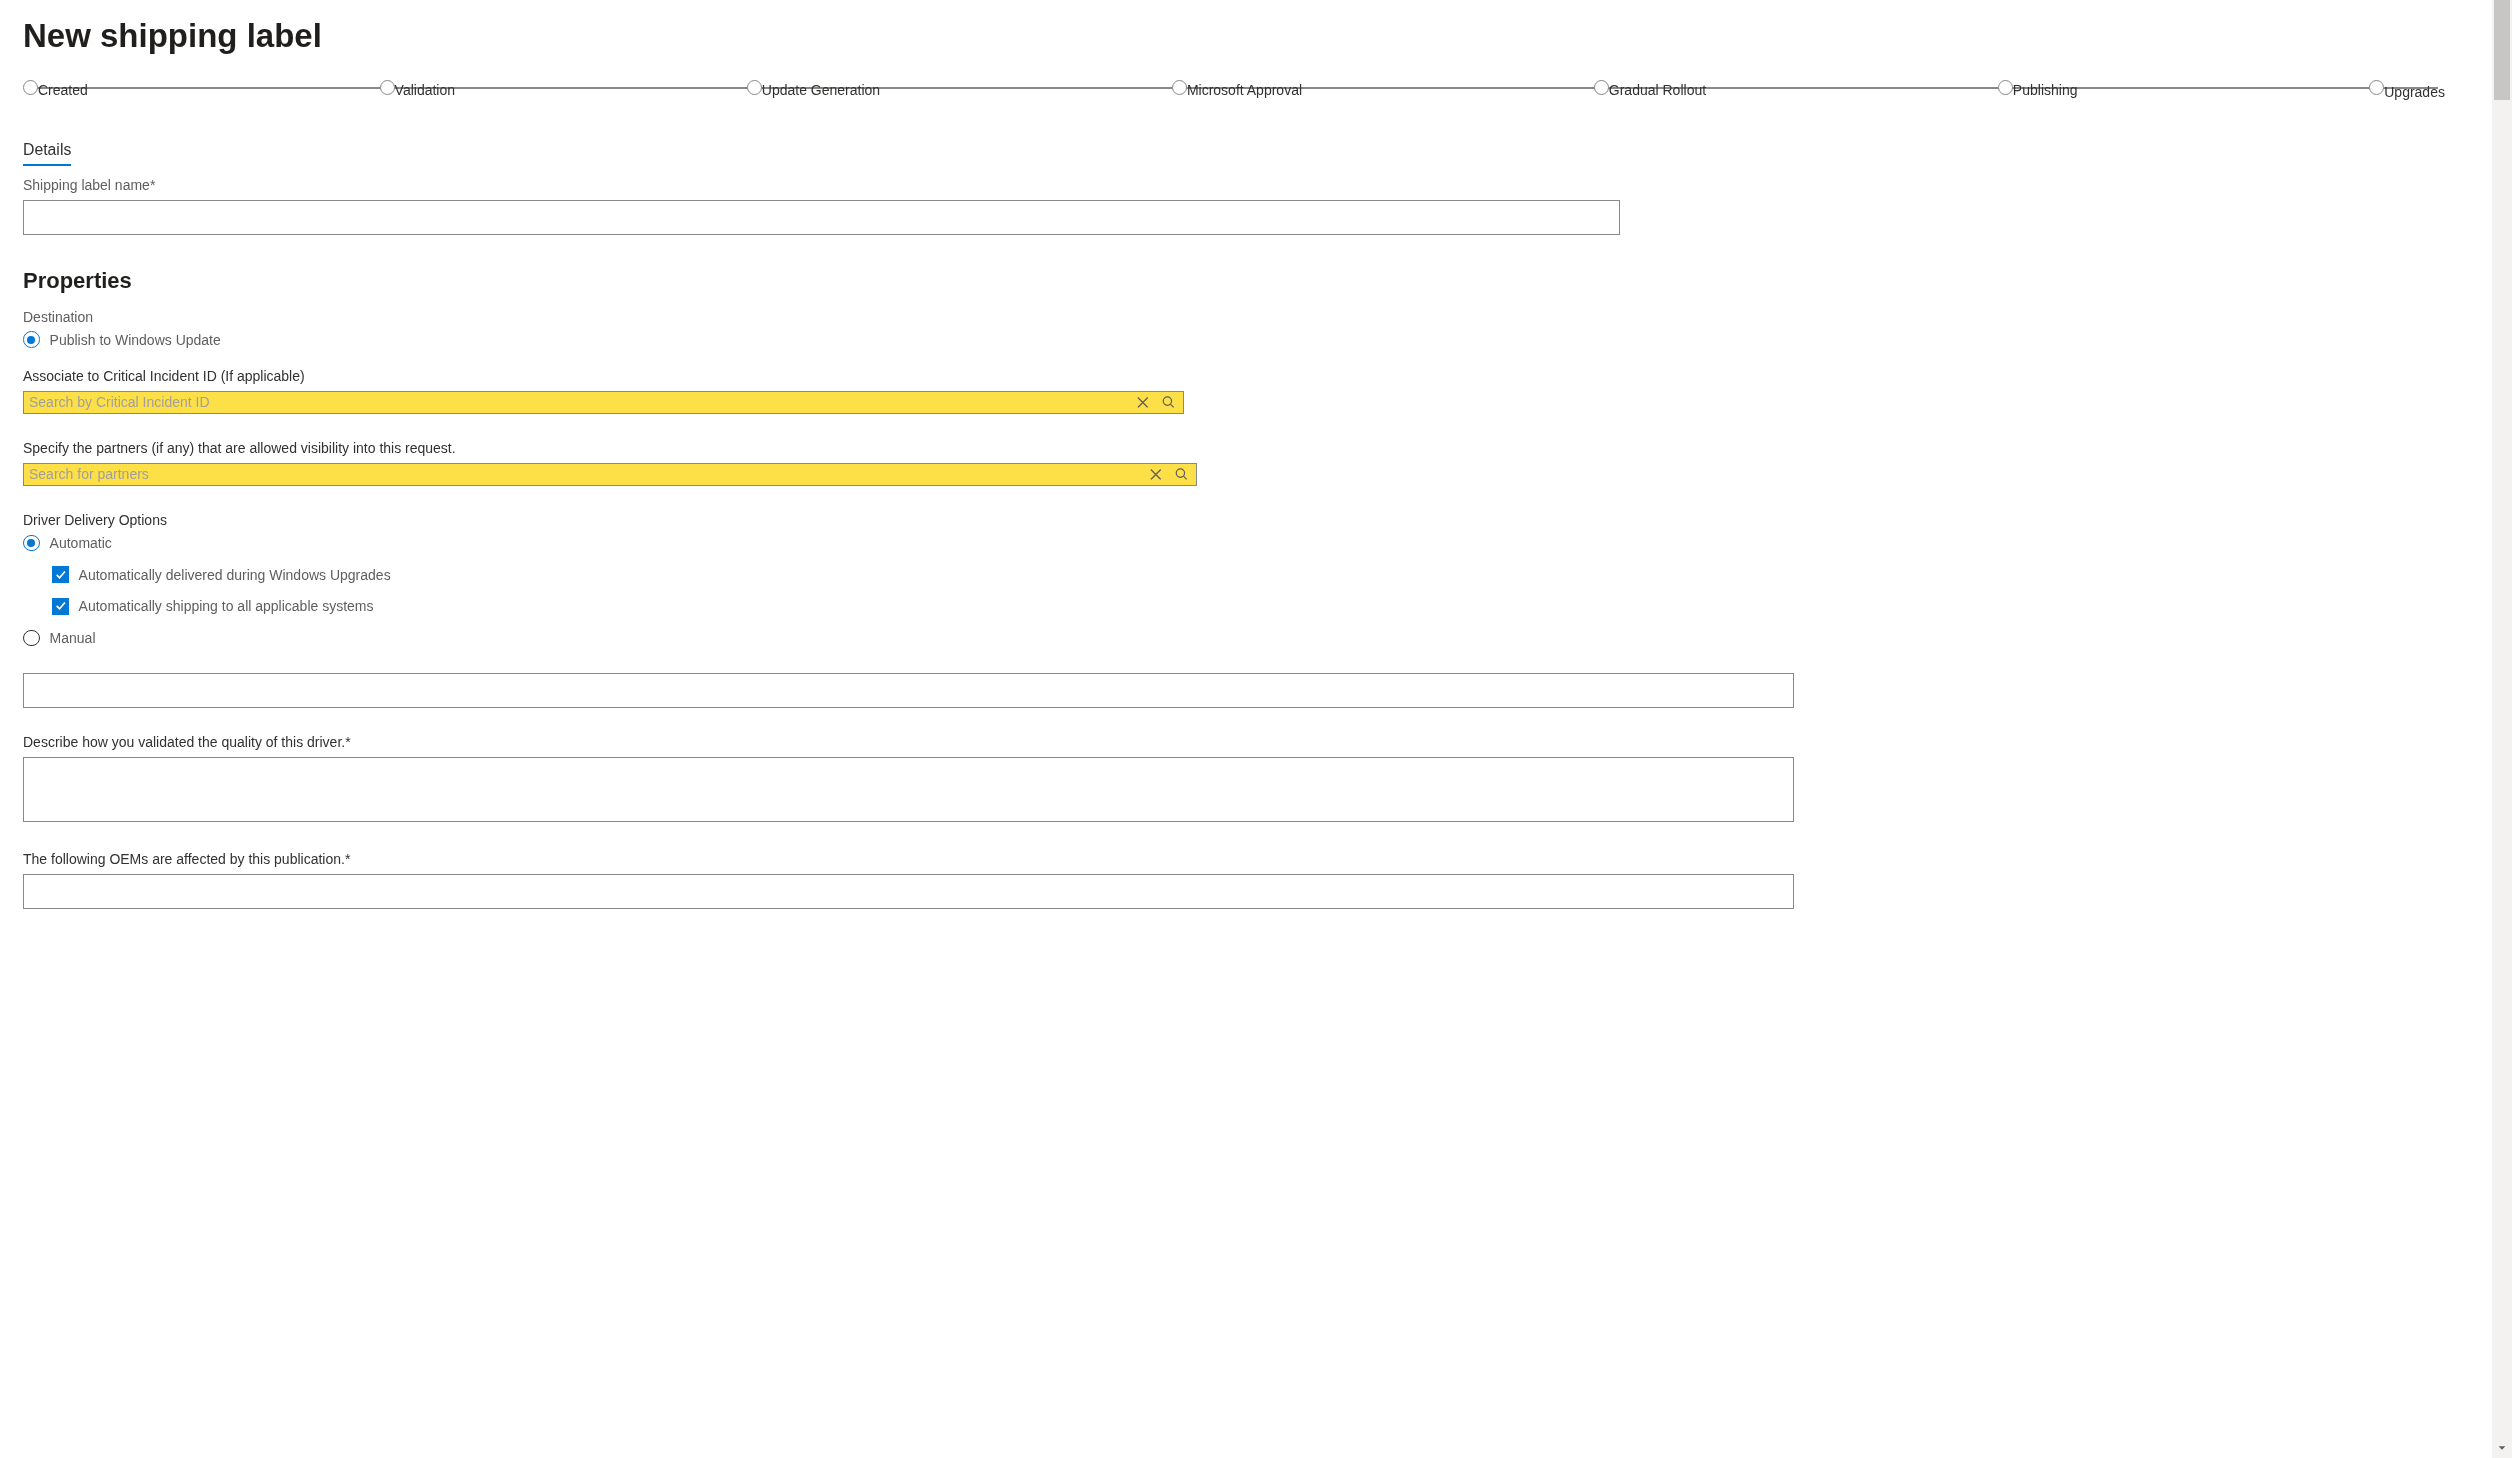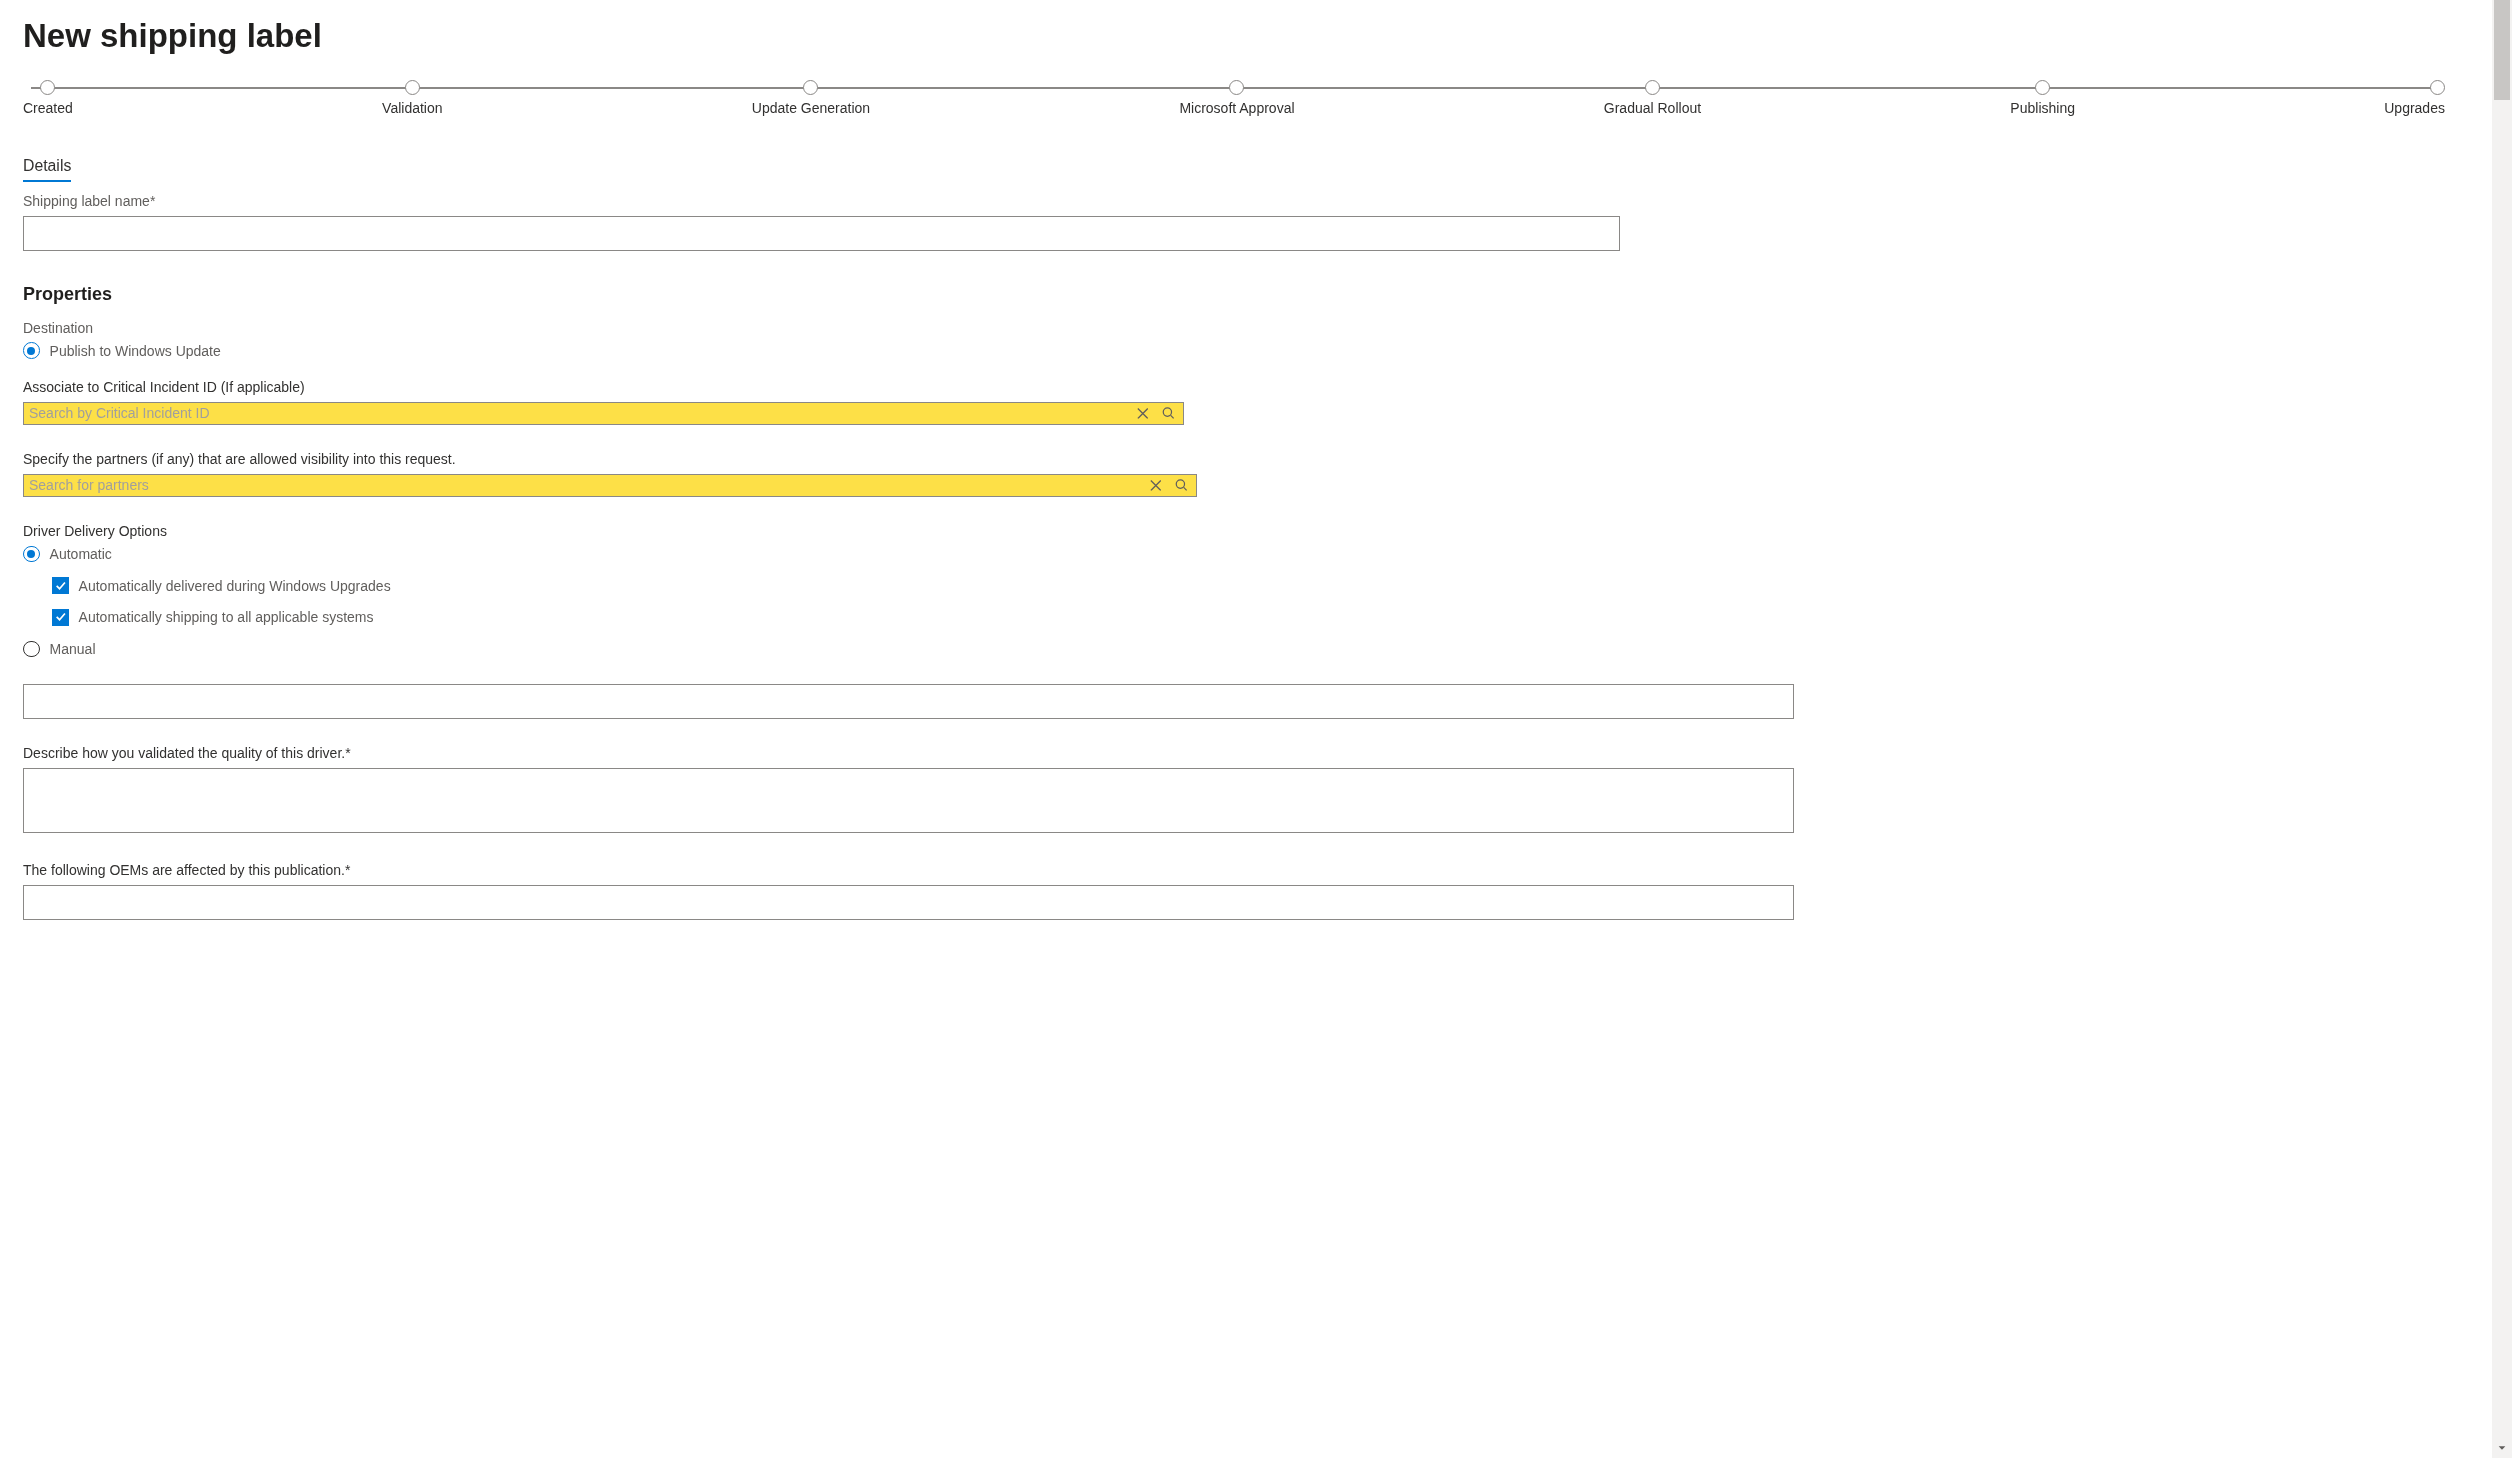--- a/index.html
+++ b/index.html
@@ -37,21 +37,21 @@
       position: absolute;
       top: 7.5px;
       left: 7.5px;
       right: 7.5px;
       height: 1.7px;
       background: #8a8886;
       z-index: 0;
     }
     .progress-step {
       display: flex;
-      flex-direction: column;
+      flex-direction: row;
       align-items: flex-start;
       z-index: 1;
       position: relative;
     }
     .progress-step:last-child {
       align-items: flex-end;
     }
     .progress-circle {
       width: 15px;
       height: 15px;
@@ -161,21 +161,21 @@
       cursor: pointer;
       display: flex;
       align-items: center;
       justify-content: center;
       width: 16.6px;
       height: 16.6px;
       color: #605e5c;
     }
     
     .section-heading {
-      font-size: 18px;
+      font-size: 22px;
       font-weight: 600;
       color: #201f1e;
       margin-top: 33px;
       margin-bottom: 15px;
     }
     
     .radio-group {
       margin-bottom: 6.6px;
     }
     .radio-item {

